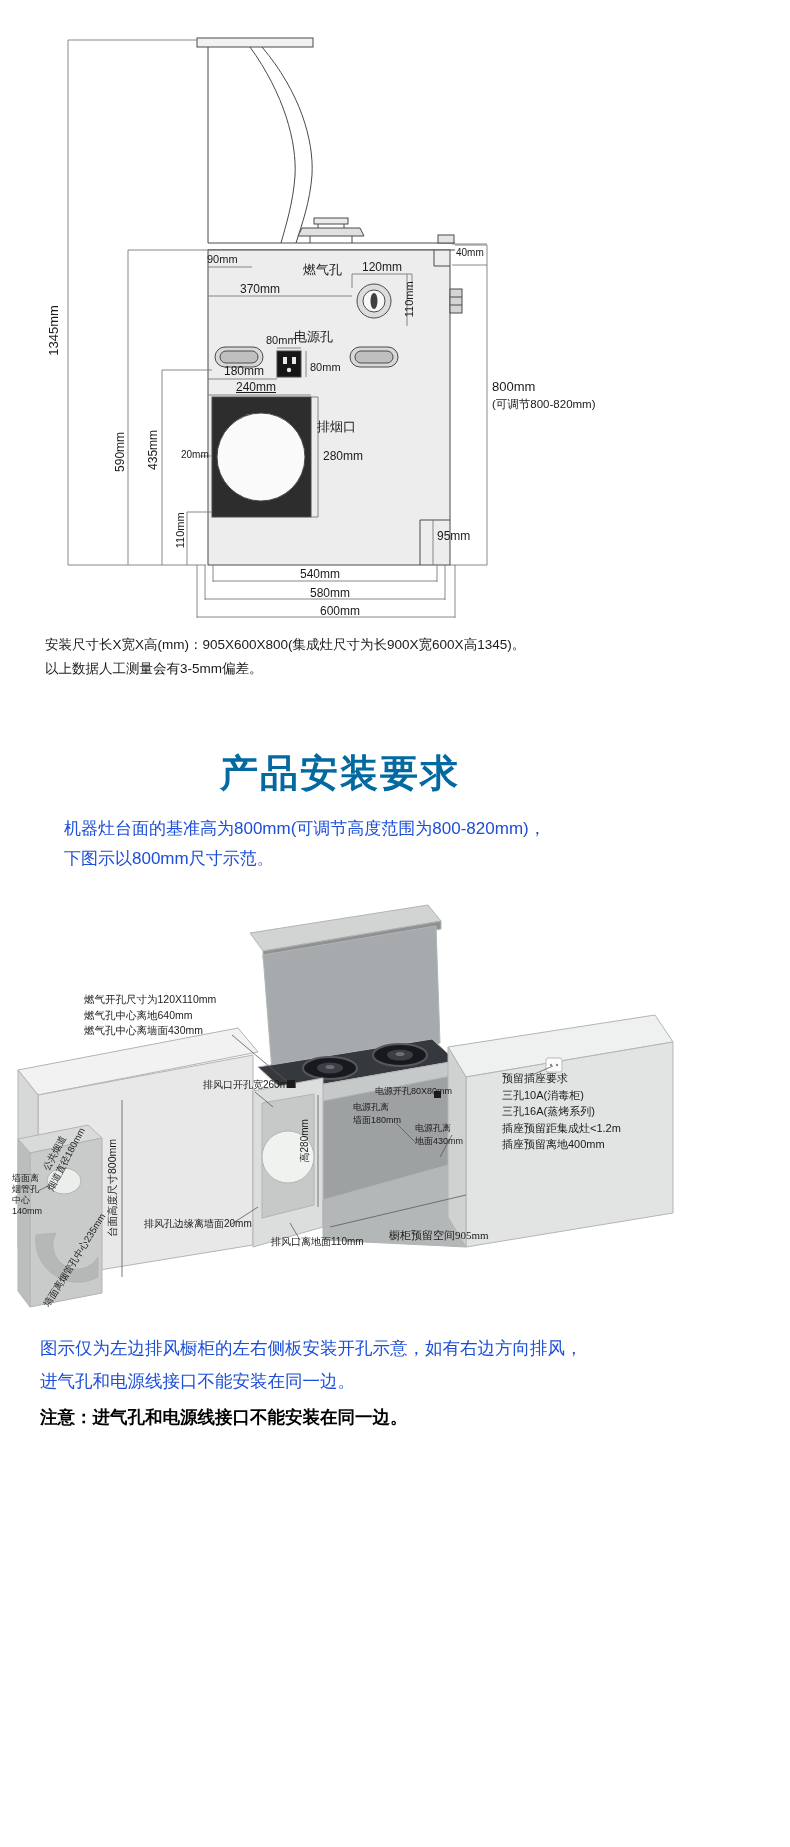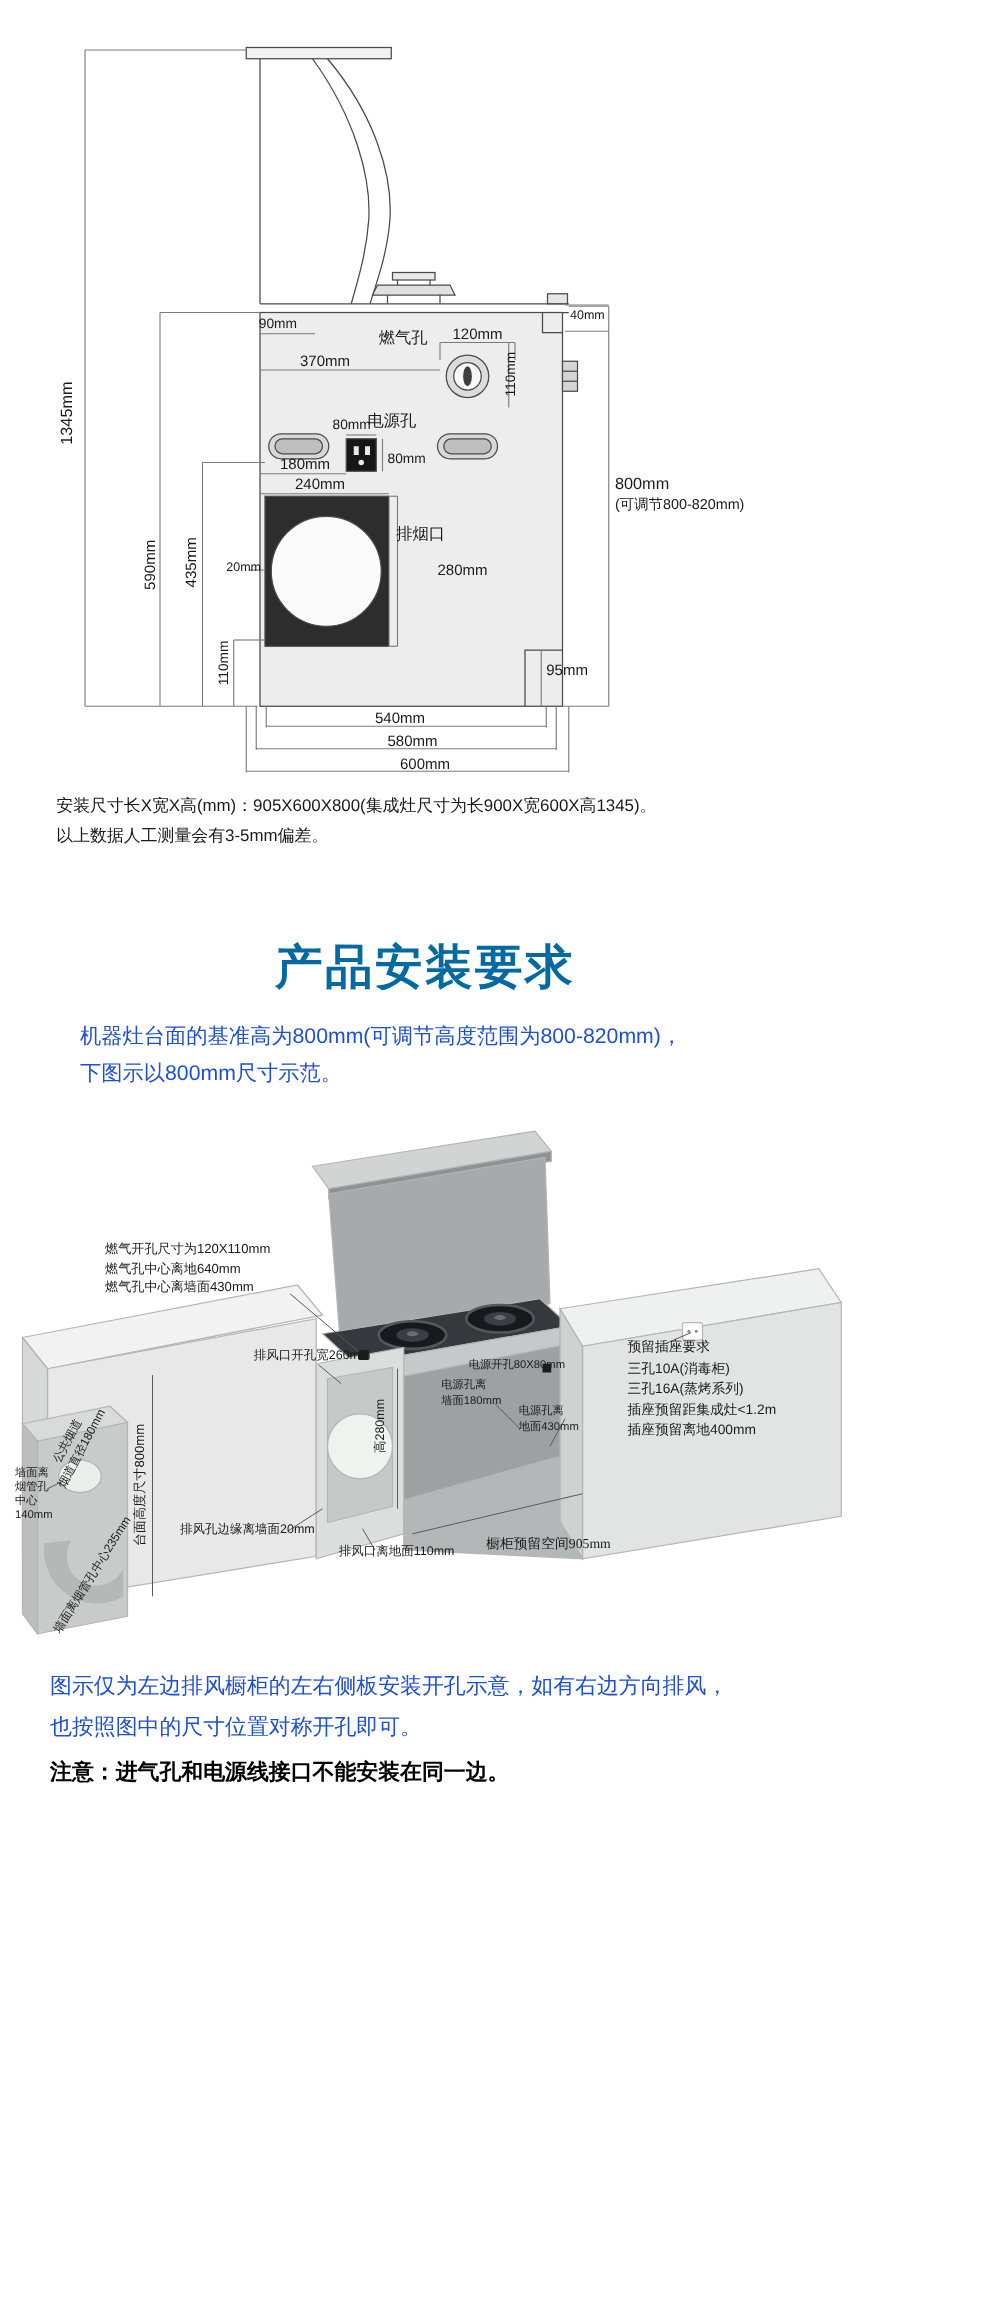--- a/index.html
+++ b/index.html
@@ -104,23 +104,23 @@
     <div class="lbl" style="left:207px;top:253px;font-size:11px;">90mm</div>
     <div class="lbl" style="left:456px;top:247px;font-size:10px;">40mm</div>
     <div class="lbl" style="left:303px;top:263px;font-size:13px;">燃气孔</div>
     <div class="lbl ctr" style="left:358px;top:261px;width:48px;">120mm</div>
     <div class="lbl vrot" style="left:386px;top:293px;width:46px;font-size:11px;">110mm</div>
     <div class="lbl ctr" style="left:236px;top:283px;width:48px;">370mm</div>
     <div class="lbl" style="left:294px;top:330px;font-size:13px;">电源孔</div>
     <div class="lbl" style="left:266px;top:334px;font-size:11px;">80mm</div>
     <div class="lbl" style="left:310px;top:361px;font-size:11px;">80mm</div>
     <div class="lbl" style="left:224px;top:365px;">180mm</div>
-    <div class="lbl" style="left:236px;top:381px;">240mm</div>
+    <div class="lbl" style="left:236px;top:381px;text-decoration:underline;">240mm</div>
     <div class="lbl" style="left:317px;top:420px;font-size:13px;">排烟口</div>
-    <div class="lbl" style="left:323px;top:450px;margin-left:27px;">280mm</div>
+    <div class="lbl" style="left:323px;top:450px;">280mm</div>
     <div class="lbl" style="left:181px;top:449px;font-size:10px;">20mm</div>
     <div class="lbl vrot" style="left:96px;top:445px;width:50px;">590mm</div>
     <div class="lbl vrot" style="left:129px;top:443px;width:50px;">435mm</div>
     <div class="lbl vrot" style="left:157px;top:524px;width:46px;font-size:11px;">110mm</div>
     <div class="lbl" style="left:437px;top:530px;">95mm</div>
     <div class="lbl" style="left:492px;top:380px;font-size:13px;">800mm</div>
     <div class="lbl" style="left:492px;top:398px;font-size:11.5px;">(可调节800-820mm)</div>
     <div class="lbl ctr" style="left:290px;top:568px;width:60px;">540mm</div>
     <div class="lbl ctr" style="left:300px;top:587px;width:60px;text-align:center;">580mm</div>
     <div class="lbl ctr" style="left:310px;top:605px;width:60px;">600mm</div>
@@ -213,16 +213,16 @@
 140mm</div>
     <div class="lbl vrot" style="left:50px;top:287px;width:124px;font-size:10.5px;">台面高度尺寸800mm</div>
     <div class="lbl vrot" style="left:277px;top:240px;width:56px;font-size:10px;">高280mm</div>
     <div class="lbl" style="left:144px;top:323px;font-size:10px;">排风孔边缘离墙面20mm</div>
     <div class="lbl" style="left:271px;top:341px;font-size:10px;">排风口离地面110mm</div>
     <div class="lbl" style="left:389px;top:334px;font-size:11px;font-family:Liberation Serif, serif;">橱柜预留空间905mm</div>
     <div class="lbl ctr" style="left:5px;top:360px;width:140px;font-size:9.5px;transform:rotate(-58deg);transform-origin:center center;">墙面离烟管孔中心235mm</div>
   </div>
 
   <div class="body-txt" style="left:40px;top:1336px;font-size:17.5px;">图示仅为左边排风橱柜的左右侧板安装开孔示意，如有右边方向排风，</div>
-  <div class="body-txt" style="left:40px;top:1369px;font-size:17.5px;">也按照图中的尺寸位置对称开孔即可。</div>
+  <div class="body-txt" style="left:40px;top:1369px;font-size:17.5px;">进气孔和电源线接口不能安装在同一边。</div>
   <div class="body-txt note-bold" style="left:40px;top:1405px;font-size:17.5px;">注意：进气孔和电源线接口不能安装在同一边。</div>
 
 </div>
 
 </body></html>

